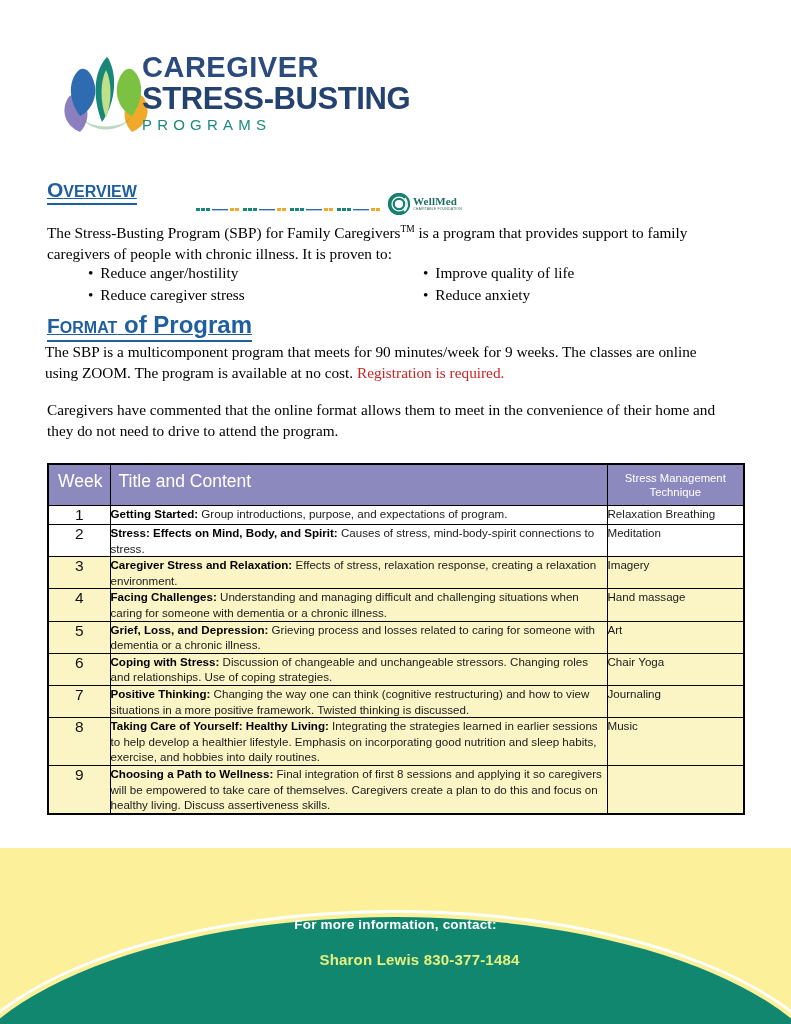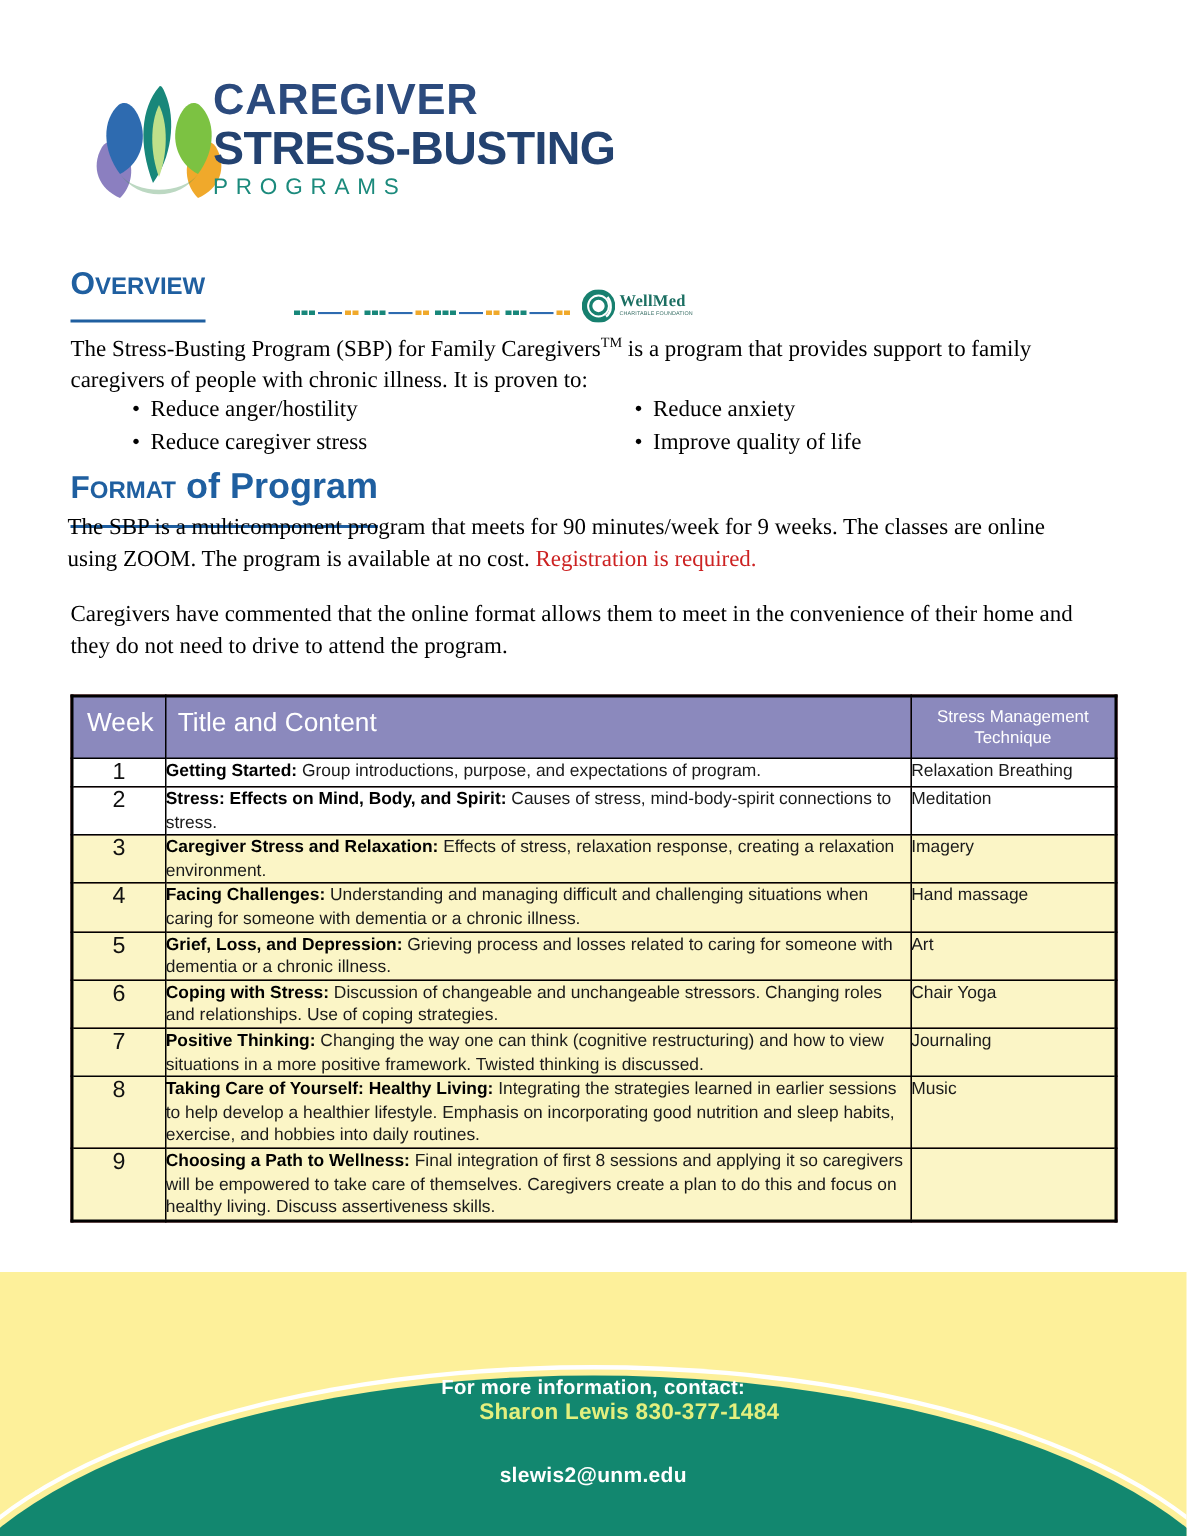--- a/index.html
+++ b/index.html
@@ -96,23 +96,24 @@
     position: absolute;
     left: 0; top: 0;
     width: 791px;
   }
   .section-heading {
     position: absolute;
     font-family: "Liberation Sans", sans-serif;
     font-weight: bold;
     color: #1f5fa0;
     border-bottom: 2.5px solid #1f5fa0;
-    padding-bottom: 11px;
+    padding-bottom: 1px;
     display: inline-block;
     white-space: nowrap;
+    text-decoration: underline;
   }
   .cap-first { font-size: 21px; }
   .cap-rest  { font-size: 16px; }
   .mixed-rest { font-size: 24px; margin-top: 16px; }
 
   .para {
     position: absolute;
     font-family: "Liberation Serif", serif;
     font-size: 15.3px;
     line-height: 21px;
@@ -132,21 +133,21 @@
   sup.tm { font-size: 9.5px; vertical-align: super; margin-top: 28px; }
 
   
   #schedule-table {
     position: absolute;
     left: 47px; top: 463px;
     width: 698px;
     border-collapse: collapse;
     border: 2.2px solid #000;
     table-layout: fixed;
-    background: #7f1d1d;
+    background: #fde047;
   }
   #schedule-table td, #schedule-table th {
     border: 1.3px solid #000;
     padding: 0;
     vertical-align: top;
   }
   #schedule-table thead th {
     background: #8b89bd;
     color: #ffffff;
     font-family: "Liberation Sans", sans-serif;
@@ -208,21 +209,21 @@
     border-radius: 50% 50% 0 0 / 60% 60% 0 0;
   }
   .footer-text {
     position: absolute;
     width: 791px;
     text-align: center;
     font-family: "Liberation Sans", sans-serif;
     font-weight: bold;
   }
   #f-contact { top: 69px;  font-size: 13.5px; color: #ffffff; letter-spacing: 0.2px; }
-  #f-name    { top: 85px;  font-size: 15px;   color: #e3ef7e; letter-spacing: 0.2px; padding-left: 48px; }
+  #f-name    { top: 103px;  font-size: 15px;   color: #e3ef7e; letter-spacing: 0.2px; padding-left: 48px; }
   #f-email   { top: 127px; font-size: 14px;   color: #ffffff; letter-spacing: 0.2px; }
 </style>
 </head>
 <body>
 
 <div id="header">
   <div id="logo-block">
 
     <div id="logo-mark">
       <svg width="96" height="86" viewBox="0 0 96 86" xmlns="http://www.w3.org/2000/svg">
@@ -306,22 +307,22 @@
   <div class="para" style="left:47px; top:219px; width:672px;">
     <span>The Stress-Busting Program (SBP) for Family Caregivers</span><sup class="tm">TM</sup><span> is a program that provides support to family caregivers of people with chronic illness.  It is proven to:</span>
   </div>
 
   <div class="bullets" style="left:0; top:262px; width:791px; height:50px;">
     <div class="bullet-col" style="left:88px; top:0;">
       <div class="bullet-row">Reduce anger/hostility</div>
       <div class="bullet-row">Reduce caregiver stress</div>
     </div>
     <div class="bullet-col" style="left:423px; top:0;">
+      <div class="bullet-row">Improve quality of life</div>
       <div class="bullet-row">Reduce anxiety</div>
-      <div class="bullet-row">Improve quality of life</div>
     </div>
   </div>
 
   <div class="section-heading" style="left:47px; top:311px;">
     <span class="cap-first">F</span><span class="cap-rest">ORMAT</span><span class="mixed-rest"> of Program</span>
   </div>
 
   <div class="para" style="left:45px; top:341px; width:685px;">
     <span>The SBP is a multicomponent program that meets for 90 minutes/week for 9 weeks. The classes are online using ZOOM. The program is available at no cost. </span><span class="red">Registration is required.</span>
   </div>
@@ -385,14 +386,13 @@
       </tbody>
   </table>
 
 </div>
 
 <div id="footer">
   <div id="footer-arc-stroke"></div>
   <div id="footer-arc-inner"></div>
   <div class="footer-text" id="f-contact">For more information, contact:</div>
   <div class="footer-text" id="f-name">Sharon Lewis  830-377-1484</div>
-  <div class="footer-text" id="f-email">slewis2@unm.edu</div>
 </div>
 
 </body></html>

